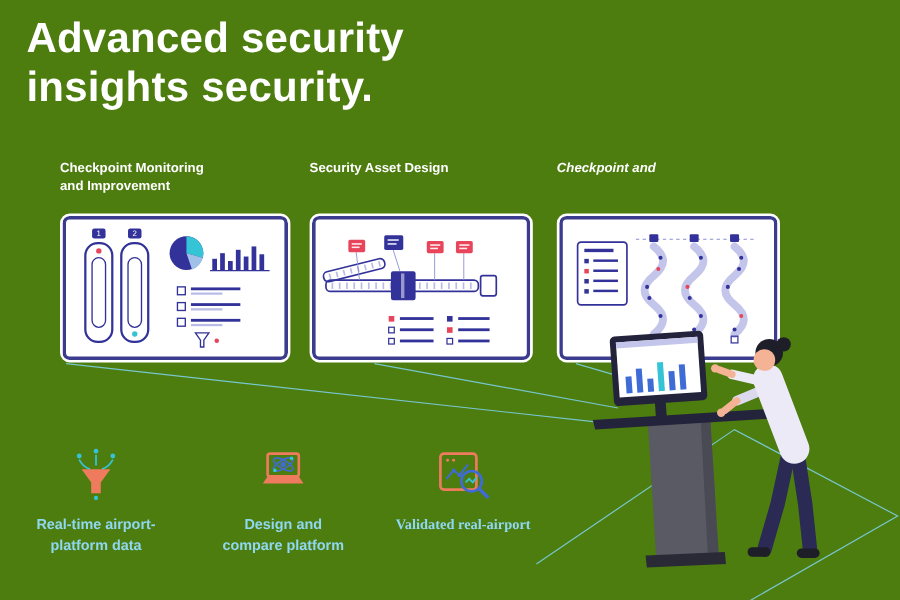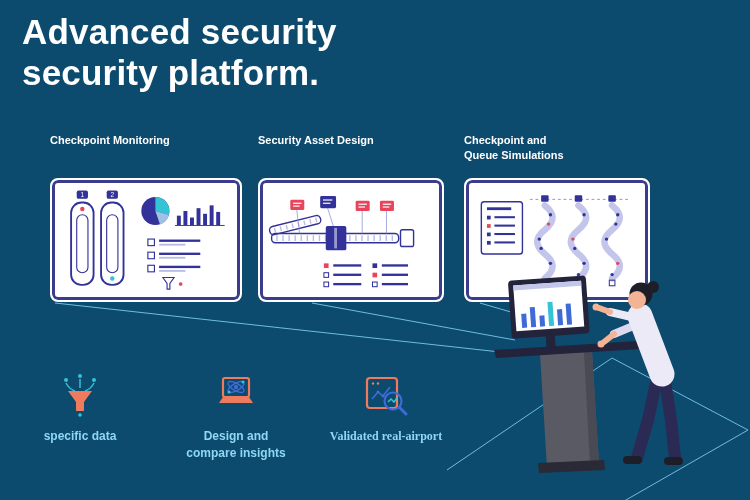--- a/index.html
+++ b/index.html
@@ -1,29 +1,29 @@
 <!DOCTYPE html>
 <html><head>
 <meta charset="utf-8">
 <style>
   html,body { margin:0; padding:0; background:#2c2c6e; }
   .canvas {
     position:relative; width:750px; height:500px; overflow:hidden;
-    background:#0c4a6e;
+    background:#4d7c0f;
     font-family:"Liberation Sans", sans-serif;
   }
   .title {
     position:absolute; left:22px; top:12px;
     color:#ffffff; font-size:35px; font-weight:bold;
     line-height:1.17; letter-spacing:0.2px;
   }
   .panel-group { position:absolute; top:133px;padding-left:36px; }
   .pg1 { left:14px;  width:192px; }
   .pg2 { left:222px; width:186px; }
-  .pg3 { left:428px; width:186px; }
+  .pg3 { left:428px; width:186px;font-style:italic; }
   .panel-label { color:#ffffff; font-size:11px; font-weight:bold; line-height:1.4; height:32px; }
   .panel {
     margin-top:13px; height:124px; box-sizing:border-box;
     background:#ffffff; border:2px solid #ffffff; border-radius:8px;
     box-shadow: inset 0 0 0 3px #3c3c8e;
     padding:6px;
   }
   .panel svg { width:100%; height:100%; display:block; }
   .lines, .scene { position:absolute; pointer-events:none; }
   .lines { left:0; top:0; width:750px; height:500px; }
@@ -44,26 +44,27 @@
     <g fill="none" stroke="#7fd3ee" stroke-width="1" opacity="0.85">
       <path d="M55,303 L500,352"></path>
       <path d="M312,303 L515,340"></path>
       <path d="M480,303 L545,322"></path>
       <polyline points="447,470 612,358 748,430 612,508"></polyline>
     </g>
   </svg>
 
   <div class="title">
     <div>Advanced security</div>
-    <div>security platform.</div>
+    <div>insights security.</div>
   </div>
 
   <div class="panel-group pg1">
     <div class="panel-label">
       <div>Checkpoint Monitoring</div>
+      <div>and Improvement</div>
     </div>
     <div class="panel">
       <svg viewBox="0 0 188 114" preserveAspectRatio="xMidYMid meet">
         <rect x="20" y="4" width="12" height="9" rx="2" fill="#32329a"></rect>
         <text x="26" y="11" font-size="7" fill="#ffffff" text-anchor="middle" font-family="Liberation Sans, sans-serif">1</text>
         <rect x="52" y="4" width="12" height="9" rx="2" fill="#32329a"></rect>
         <text x="58" y="11" font-size="7" fill="#ffffff" text-anchor="middle" font-family="Liberation Sans, sans-serif">2</text>
         <g>
           <rect x="14" y="17" width="24" height="88" rx="11" fill="none" stroke="#32329a" stroke-width="2"></rect>
           <rect x="20" y="30" width="12" height="62" rx="6" fill="none" stroke="#32329a" stroke-width="1.2"></rect>
@@ -167,21 +168,20 @@
           <rect x="114" y="102" width="5" height="5" fill="none" stroke="#32329a" stroke-width="1.1"></rect>
           <rect x="124" y="103" width="28" height="2.5" fill="#32329a"></rect>
         </g>
       </svg>
     </div>
   </div>
 
   <div class="panel-group pg3">
     <div class="panel-label">
       <div>Checkpoint and</div>
-      <div>Queue Simulations</div>
     </div>
     <div class="panel">
       <svg viewBox="0 0 182 114" preserveAspectRatio="xMidYMid meet">
         <g>
           <rect x="10" y="16" width="44" height="56" rx="3" fill="#ffffff" stroke="#32329a" stroke-width="1.5"></rect>
           <rect x="16" y="22" width="26" height="3" fill="#32329a"></rect>
           <rect x="16" y="31" width="4" height="4" fill="#32329a"></rect>
           <rect x="24" y="31.5" width="22" height="2.2" fill="#32329a"></rect>
           <rect x="16" y="40" width="4" height="4" fill="#e8445a"></rect>
           <rect x="24" y="40.5" width="22" height="2.2" fill="#32329a"></rect>
@@ -273,39 +273,40 @@
         <circle cx="24" cy="5" r="2" fill="#35c3d6"></circle>
         <circle cx="38" cy="9" r="2" fill="#35c3d6"></circle>
         <path d="M10,12 q3,6 9,8" stroke="#35c3d6" fill="none" stroke-width="1.5"></path>
         <path d="M24,8 l0,9" stroke="#35c3d6" fill="none" stroke-width="1.5"></path>
         <path d="M38,12 q-3,6 -9,8" stroke="#35c3d6" fill="none" stroke-width="1.5"></path>
         <path d="M12,20 L36,20 L28,31 L28,40 L20,40 L20,31 Z" fill="#ef7b5e"></path>
         <circle cx="24" cy="44" r="1.8" fill="#35c3d6"></circle>
       </svg>
     </div>
     <div class="caption">
-      <div>specific data</div>
+      <div>Real-time airport-</div>
+      <div>platform data</div>
     </div>
   </div>
 
   <div class="feature f2">
     <div class="icon">
       <svg viewBox="0 0 48 48">
         <rect x="11" y="7" width="26" height="19" rx="2" fill="none" stroke="#ef7b5e" stroke-width="2.2"></rect>
         <path d="M7,32 L41,32 L37,26 L11,26 Z" fill="#ef7b5e"></path>
         <circle cx="24" cy="16" r="2.2" fill="#3f6bd6"></circle>
         <ellipse cx="24" cy="16" rx="9" ry="3.6" fill="none" stroke="#3f6bd6" stroke-width="1.4" transform="rotate(-30 24 16)"></ellipse>
         <ellipse cx="24" cy="16" rx="9" ry="3.6" fill="none" stroke="#3f6bd6" stroke-width="1.4" transform="rotate(30 24 16)"></ellipse>
         <circle cx="31" cy="11" r="1.5" fill="#35c3d6"></circle>
         <circle cx="17" cy="21" r="1.5" fill="#35c3d6"></circle>
       </svg>
     </div>
     <div class="caption">
       <div>Design and</div>
-      <div>compare insights</div>
+      <div>compare platform</div>
     </div>
   </div>
 
   <div class="feature f3">
     <div class="icon">
       <svg viewBox="0 0 48 48">
         <rect x="5" y="7" width="30" height="30" rx="3" fill="none" stroke="#ef7b5e" stroke-width="2.2"></rect>
         <circle cx="11" cy="12.5" r="1.2" fill="#ef7b5e"></circle>
         <circle cx="16" cy="12.5" r="1.2" fill="#ef7b5e"></circle>
         <polyline points="10,28 16,21 21,25 28,16" fill="none" stroke="#3f6bd6" stroke-width="1.6"></polyline>

